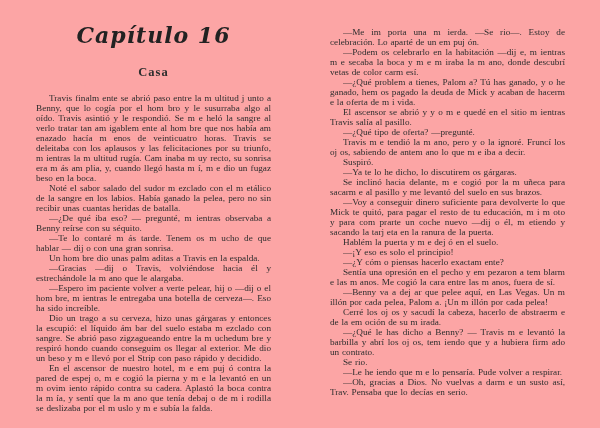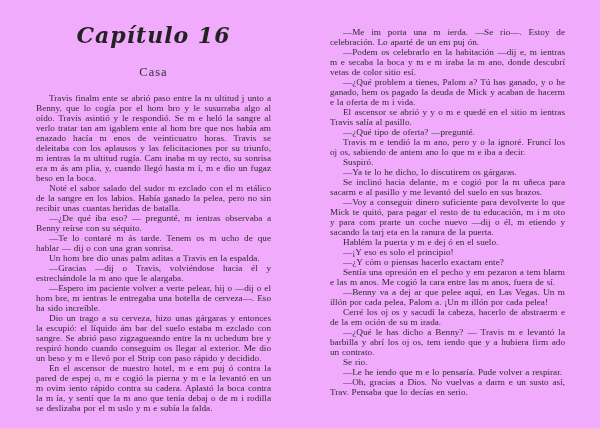--- a/index.html
+++ b/index.html
@@ -7,21 +7,21 @@
     padding: 0;
     width: 600px;
     height: 428px;
     background: #ffffff;
     overflow: hidden;
   }
   .spread {
     position: relative;
     width: 600px;
     height: 428px;
-    background: #f0abfc;
+    background: #fca5a5;
     font-family: "Liberation Serif", serif;
     color: #2e2e2e;
   }
   .page {
     position: absolute;
     top: 0;
     width: 235px;
   }
   .page-left  { left: 36px; }
   .page-right { left: 330px; }
@@ -32,21 +32,21 @@
     font-style: italic;
     font-weight: 700;
     font-size: 22px;
     line-height: 26px;
     text-align: center;
     letter-spacing: 1px;
     color: #222222;
   }
   .chapter-subtitle {
     margin: 17px 0 0 0;
-    font-weight: 400;
+    font-weight: 700;
     font-size: 12.5px;
     line-height: 14px;
     text-align: center;
     letter-spacing: 1px;
     color: #2e2e2e;
   }
   .body-left  { margin-top: 14px; }
   .body-right { margin-top: 27px; }
   .body p {
     margin: 0;
@@ -75,21 +75,21 @@
       <p>—Espero im paciente volver a verte pelear, hij o —dij o el hom bre, m ientras le entregaba una botella de cerveza—. Eso ha sido increíble.</p>
       <p>Dio un trago a su cerveza, hizo unas gárgaras y entonces la escupió: el líquido ám bar del suelo estaba m ezclado con sangre. Se abrió paso zigzagueando entre la m uchedum bre y respiró hondo cuando conseguim os llegar al exterior. Me dio un beso y m e llevó por el Strip con paso rápido y decidido.</p>
       <p>En el ascensor de nuestro hotel, m e em puj ó contra la pared de espej o, m e cogió la pierna y m e la levantó en un m ovim iento rápido contra su cadera. Aplastó la boca contra la m ía, y sentí que la m ano que tenía debaj o de m i rodilla se deslizaba por el m uslo y m e subía la falda.</p>
 
     </div>
   </div>
 
   <div class="page page-right">
     <div class="body body-right">
       <p>—Me im porta una m ierda. —Se rio—. Estoy de celebración. Lo aparté de un em puj ón.</p>
-      <p>—Podem os celebrarlo en la habitación —dij e, m ientras m e secaba la boca y m e m iraba la m ano, donde descubrí vetas de color sitio esí.</p>
+      <p>—Podem os celebrarlo en la habitación —dij e, m ientras m e secaba la boca y m e m iraba la m ano, donde descubrí vetas de color carm esí.</p>
       <p>—¿Qué problem a tienes, Palom a? Tú has ganado, y o he ganado, hem os pagado la deuda de Mick y acaban de hacerm e la oferta de m i vida.</p>
       <p>El ascensor se abrió y y o m e quedé en el sitio m ientras Travis salía al pasillo.</p>
       <p>—¿Qué tipo de oferta? —pregunté.</p>
       <p>Travis m e tendió la m ano, pero y o la ignoré. Fruncí los oj os, sabiendo de antem ano lo que m e iba a decir.</p>
       <p>Suspiró.</p>
       <p>—Ya te lo he dicho, lo discutirem os gárgaras.</p>
       <p>Se inclinó hacia delante, m e cogió por la m uñeca para sacarm e al pasillo y me levantó del suelo en sus brazos.</p>
       <p>—Voy a conseguir dinero suficiente para devolverte lo que Mick te quitó, para pagar el resto de tu educación, m i m oto y para com prarte un coche nuevo —dij o él, m etiendo y sacando la tarj eta en la ranura de la puerta.</p>
       <p>Hablém la puerta y m e dej ó en el suelo.</p>
       <p>—¡Y eso es solo el principio!</p>

